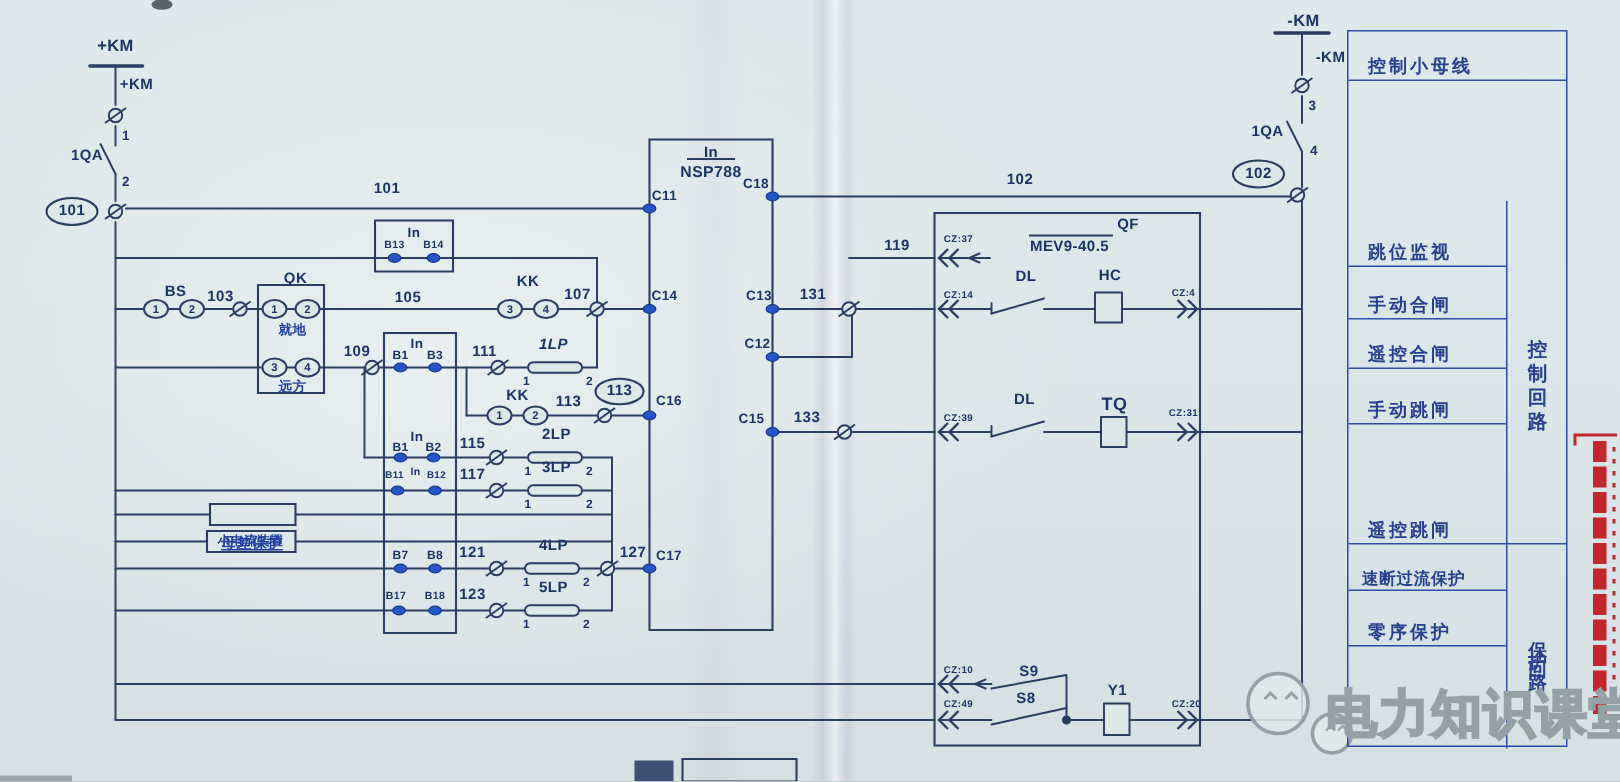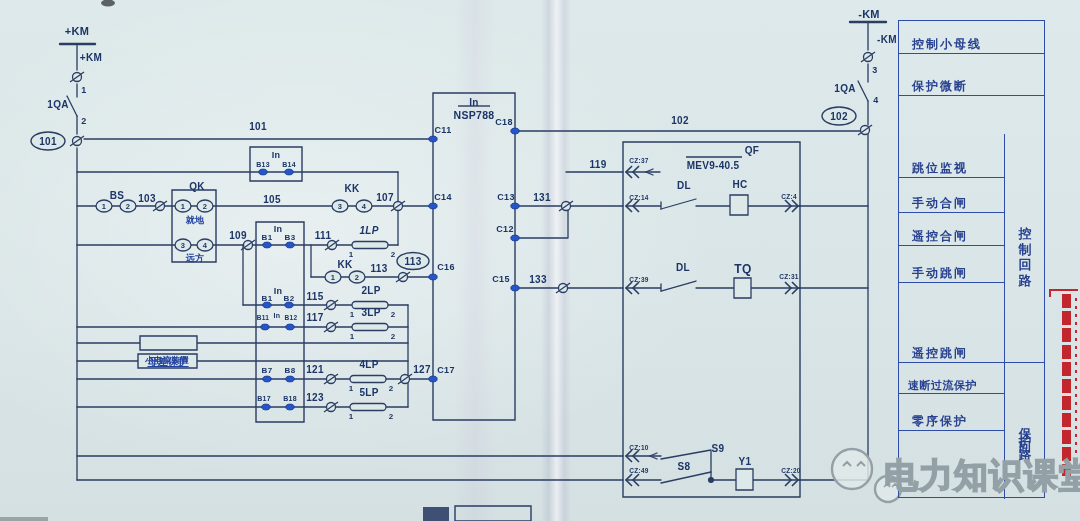--- a/index.html
+++ b/index.html
@@ -229,23 +229,20 @@
       <circle cx="852" cy="469" r="20"></circle>
       <circle cx="888" cy="489" r="13"></circle>
       <path d="M843,466 l4,-4 l4,4 M857,466 l4,-4 l4,4" fill="none" stroke-width="2"></path>
       <path d="M884,487 l3,-3 l3,3 M892,487 l3,-3 l3,3" fill="none" stroke-width="1.6"></path>
     </g>
   </svg>
 
   <div id="legend">
     <div class="lrow" style="top:0;height:33px;width:145px;">
         <span>控制小母线</span>
-      </div>
-    <div class="lrow" style="top:33px;height:42px;width:145px;">
-        <span>保护微断</span>
       </div>
     <div class="lrow" style="top:157px;height:35px;width:105px;">
         <span>手动合闸</span>
       </div>
     <div class="lrow" style="top:113px;height:44px;width:105px;">
         <span>跳位监视</span>
       </div>
     <div class="lrow" style="top:192px;height:33px;width:105px;">
         <span>遥控合闸</span>
       </div>
@@ -362,21 +359,21 @@
       <span class="lbl" style="left: 639px; top: 160px; font-size: 6.5px;">CZ:37</span>
       <span class="lbl" style="left: 639px; top: 197px; font-size: 6.5px;">CZ:14</span>
       <span class="lbl" style="left: 684px; top: 185px; font-size: 10px;">DL</span>
       <span class="lbl" style="left: 740px; top: 184px; font-size: 10px;">HC</span>
       <span class="lbl" style="left: 789px; top: 196px; font-size: 6.5px;">CZ:4</span>
       <span class="lbl" style="left: 639px; top: 279px; font-size: 6.5px;">CZ:39</span>
       <span class="lbl" style="left: 683px; top: 267px; font-size: 10px;">DL</span>
       <span class="lbl" style="left: 743px; top: 269px; font-size: 12px; text-align: right;">TQ</span>
       <span class="lbl" style="left: 789px; top: 276px; font-size: 6.5px;">CZ:31</span>
       <span class="lbl" style="left: 639px; top: 447px; font-size: 6.5px;">CZ:10</span>
-      <span class="lbl" style="left: 686px; top: 448px; font-size: 10px; margin-left: 32px;">S9</span>
+      <span class="lbl" style="left: 686px; top: 448px; font-size: 10px;">S9</span>
       <span class="lbl" style="left: 639px; top: 470px; font-size: 6.5px;">CZ:49</span>
       <span class="lbl" style="left: 684px; top: 466px; font-size: 10px;">S8</span>
       <span class="lbl" style="left: 745px; top: 461px; font-size: 10px;">Y1</span>
       <span class="lbl" style="left: 791px; top: 470px; font-size: 6.5px;">CZ:20</span>
       <span class="lbl" style="left: 869px; top: 14px; font-size: 11px;">-KM</span>
       <span class="lbl" style="left: 887px; top: 39px; font-size: 10px;">-KM</span>
       <span class="lbl" style="left: 875px; top: 70px; font-size: 9px;">3</span>
       <span class="lbl" style="left: 845px; top: 88px; font-size: 10px;">1QA</span>
       <span class="lbl" style="left: 876px; top: 100px; font-size: 9px;">4</span>
       <span class="lbl" style="left: 839px; top: 116px; font-size: 10px;">102</span>

